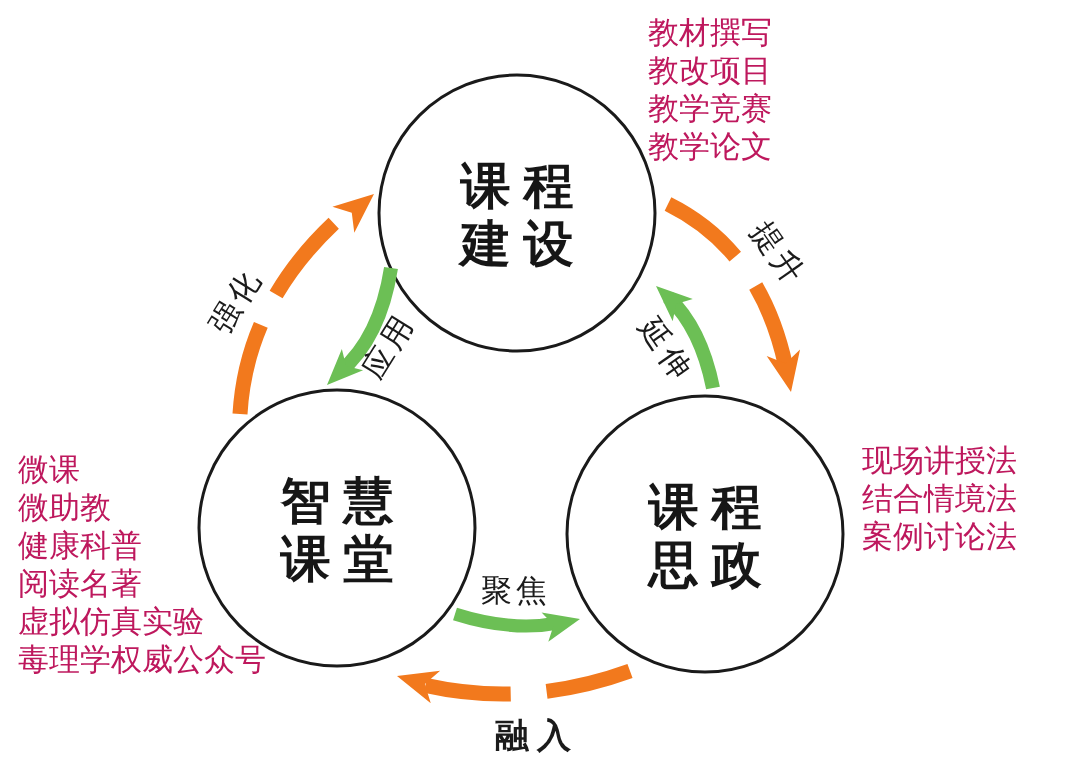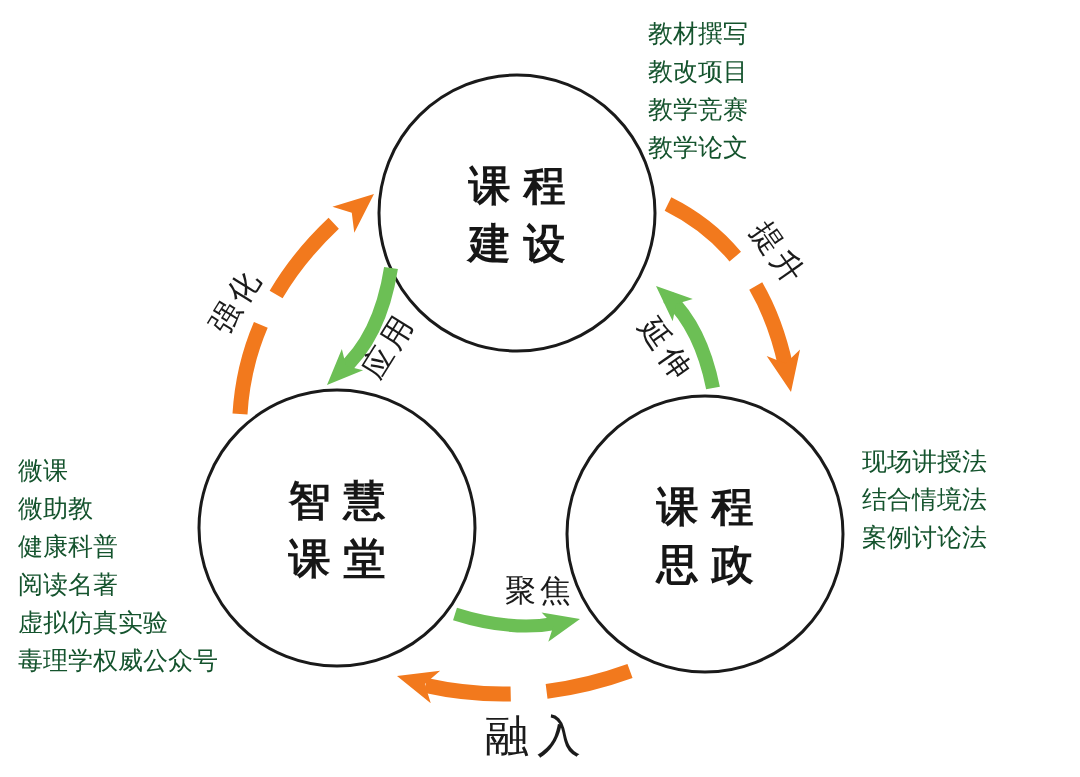--- a/index.html
+++ b/index.html
@@ -29,45 +29,46 @@
     fill: none;
     stroke-linecap: butt;
   }
   .arc.orange { stroke-width: 15; }
   .arc.green  { stroke-width: 14; }
   .arc.green.thin { stroke-width: 13; }
   .node-label {
     position: absolute;
     transform: translate(-50%, -50%);
     text-align: center;
-    font-size: 42px;
+    font-size: 50px;
     font-weight: 700;
     line-height: 58px;
     letter-spacing: 13px;
     white-space: nowrap;
     color: #161616;
   }
   .node-label .line { text-indent: 13px; }
   .arrow-label {
     position: absolute;
     font-size: 31px;
     letter-spacing: 4px;
     white-space: nowrap;
     color: #1b1b1b;
   }
   .arrow-label.big {
-    font-size: 44px;
+    font-size: 34px;
     letter-spacing: 8px;
+    font-weight: bold;
   }
   .side-list {
     position: absolute;
-    font-size: 25px;
+    font-size: 31px;
     line-height: 38px;
     white-space: nowrap;
-    color: #14532d;
+    color: #be185d;
   }
 </style>
 </head>
 <body>
 
 <div id="stage">
 
   <svg id="arrow-layer" width="1080" height="777" viewBox="0 0 1080 777">
 
     <circle class="node-circle" cx="517" cy="213" r="138" stroke="#1a1a1a"></circle>
@@ -103,21 +104,21 @@
   </div>
   <div class="node-label" style="left:705px; top:536px;">
     <div class="line">课程</div>
     <div class="line">思政</div>
   </div>
 
   <div class="arrow-label" style="left:236px; top:301px; transform:translate(-50%,-50%) rotate(-58deg);">强化</div>
   <div class="arrow-label" style="left:389px; top:346px; transform:translate(-50%,-50%) rotate(-58deg);">应用</div>
   <div class="arrow-label" style="left:778px; top:254px; transform:translate(-50%,-50%) rotate(55deg);">提升</div>
   <div class="arrow-label" style="left:666px; top:350px; transform:translate(-50%,-50%) rotate(55deg);">延伸</div>
-  <div class="arrow-label" style="left:516px; top:591px; transform:translate(-50%,-50%);margin-left:24px;">聚焦</div>
+  <div class="arrow-label" style="left:516px; top:591px; transform:translate(-50%,-50%);">聚焦</div>
   <div class="arrow-label big" style="left:537px; top:736px; transform:translate(-50%,-50%);">融入</div>
 
   <div class="side-list" style="left:648px; top:14px;">
     <div>教材撰写</div>
     <div>教改项目</div>
     <div>教学竞赛</div>
     <div>教学论文</div>
   </div>
 
   <div class="side-list" style="left:18px; top:451px;">

